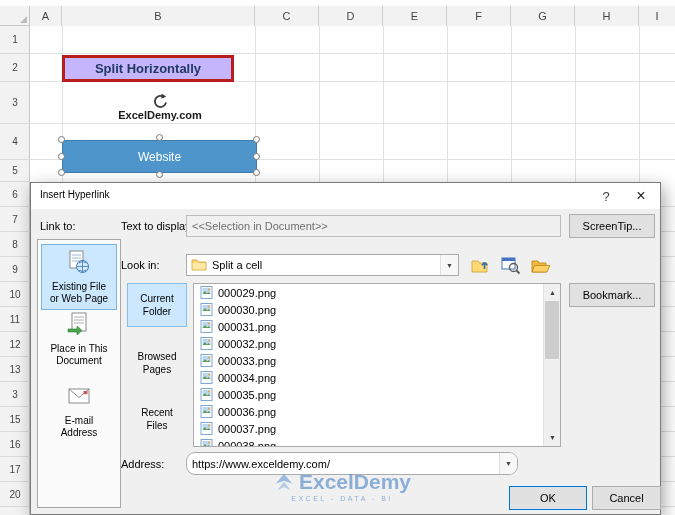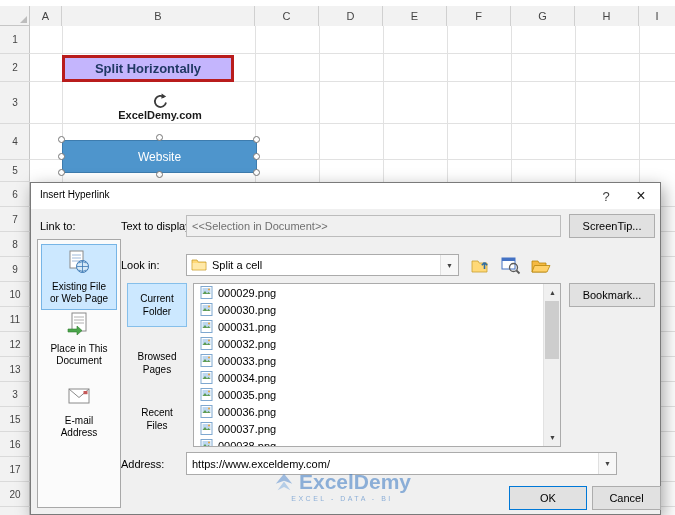--- a/index.html
+++ b/index.html
@@ -346,21 +346,21 @@
       <div class="scroll">
         <div class="sarrow" style="top:0;">▲</div>
         <div class="sthumb"></div>
         <div class="sarrow" style="bottom:0;">▼</div>
       </div>
     </div>
 
     <div class="btn" style="left:538px;top:100px;width:86px;height:24px;">Bookmark...</div>
 
     <div class="dlg-label" style="left:90px;top:275px;">Address:</div>
-    <div class="field" style="left:155px;top:269px;width:431px;height:23px;">
+    <div class="field" style="left:155px;top:269px;width:332px;height:23px;border-radius:9px;">
       <span style="flex:1;padding-left:5px;">https://www.exceldemy.com/</span>
       <span class="dd">▼</span>
     </div>
 
     <div class="btn ok-btn" style="left:478px;top:303px;width:78px;height:24px;">OK</div>
     <div class="btn" style="left:561px;top:303px;width:69px;height:24px;">Cancel</div>
   </div>
 
   <div class="watermark">
     <div class="wm-row">

